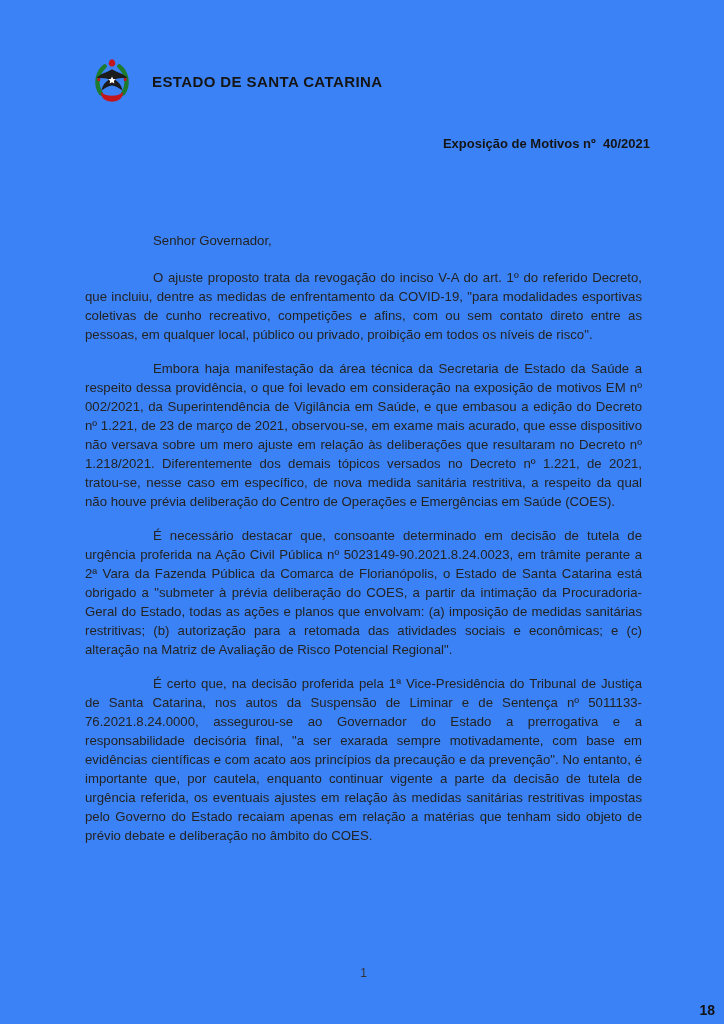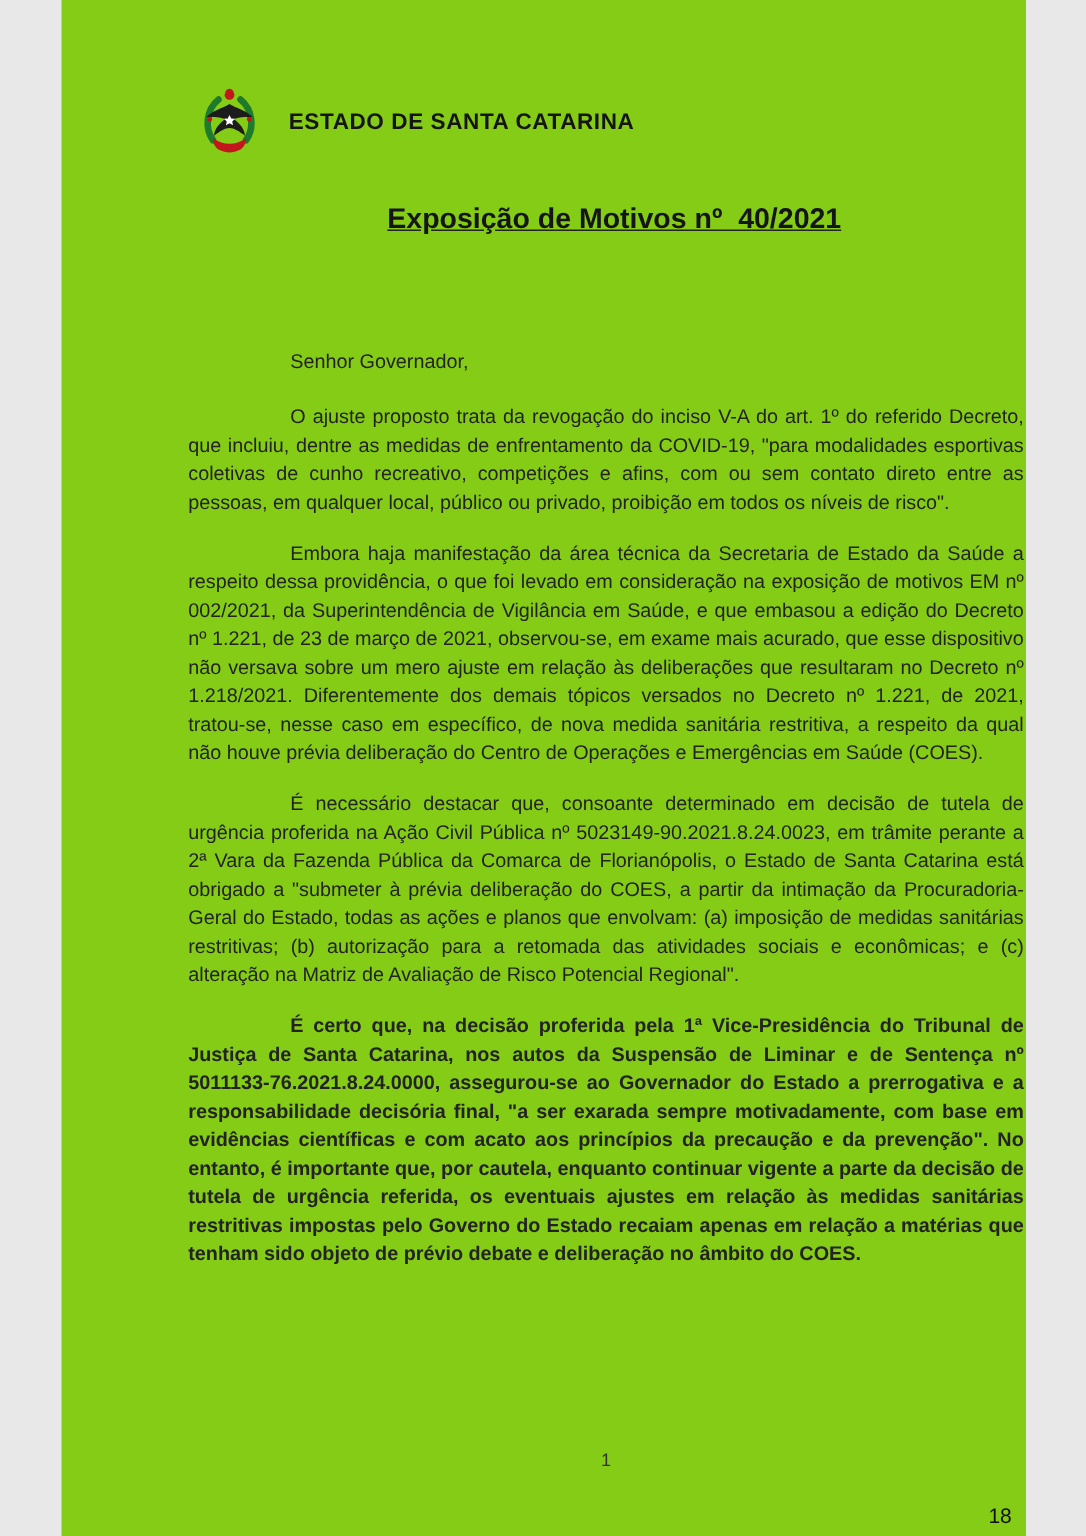--- a/index.html
+++ b/index.html
@@ -1,21 +1,21 @@
 <!DOCTYPE html>
 <html lang="pt-BR"><head>
 <meta charset="utf-8">
 <style>
   html, body { margin: 0; padding: 0; background: #e8e8e8; }
   .page {
     position: relative;
-    width: 643px;
+    width: 724px;
     height: 1024px;
     margin: 0 auto;
-    background: #84cc16;
+    background: #3b82f6;
     overflow: hidden;
     font-family: "Liberation Sans", sans-serif;
     color: #232323;
   }
 
   
   .header {
     position: absolute;
     left: 90px;
     top: 56px;
@@ -32,42 +32,41 @@
     white-space: nowrap;
   }
 
   
   .meta-row {
     position: absolute;
     left: 88px;
     top: 136px;
     width: 562px;
     display: flex;
-    justify-content: center;
+    justify-content: flex-end;
     align-items: baseline;
-    font-size: 19px;
-    text-decoration: underline;
+    font-size: 13px;
   }
   .em-ref { font-weight: bold; white-space: pre; color: #151515; }
   .place-date { font-weight: normal; color: #232323; }
 
   
   .body-text {
     position: absolute;
     left: 85px;
     top: 231px;
     width: 557px;
     font-size: 13.2px;
     line-height: 19px;
     text-align: justify;
     color: #232323;
   }
   .body-text p { margin: 0 0 15px 0; text-indent: 68px; }
   .body-text p.salutation { margin-bottom: 18px; }
-  .body-text p:last-child { margin-bottom: 0; font-weight: bold; }
+  .body-text p:last-child { margin-bottom: 0; }
 
   
   .page-number {
     position: absolute;
     left: 85px;
     top: 966px;
     width: 557px;
     text-align: center;
     font-size: 12px;
     color: #333;
@@ -86,21 +85,21 @@
     line-height: 11px;
     color: #4a4a4a;
   }
   .margin-block .vline { white-space: nowrap; }
 
   .sheet-number {
     position: absolute;
     right: 9px;
     bottom: 6px;
     font-size: 14px;
-    font-weight: normal;
+    font-weight: bold;
     color: #111;
   }
 </style>
 </head>
 <body>
 
 <div class="page">
 
   <div class="header">
     <span>

